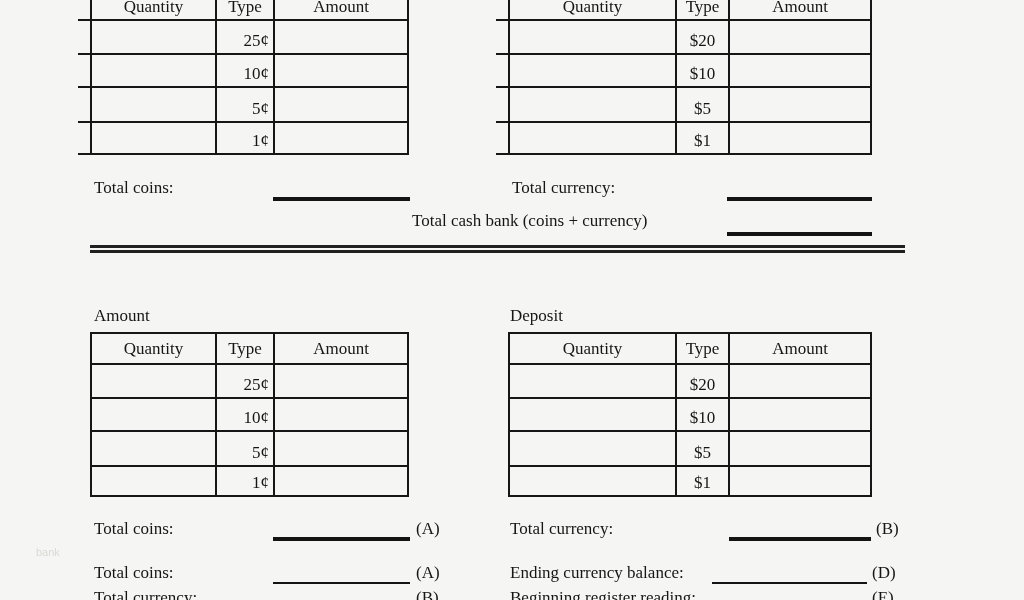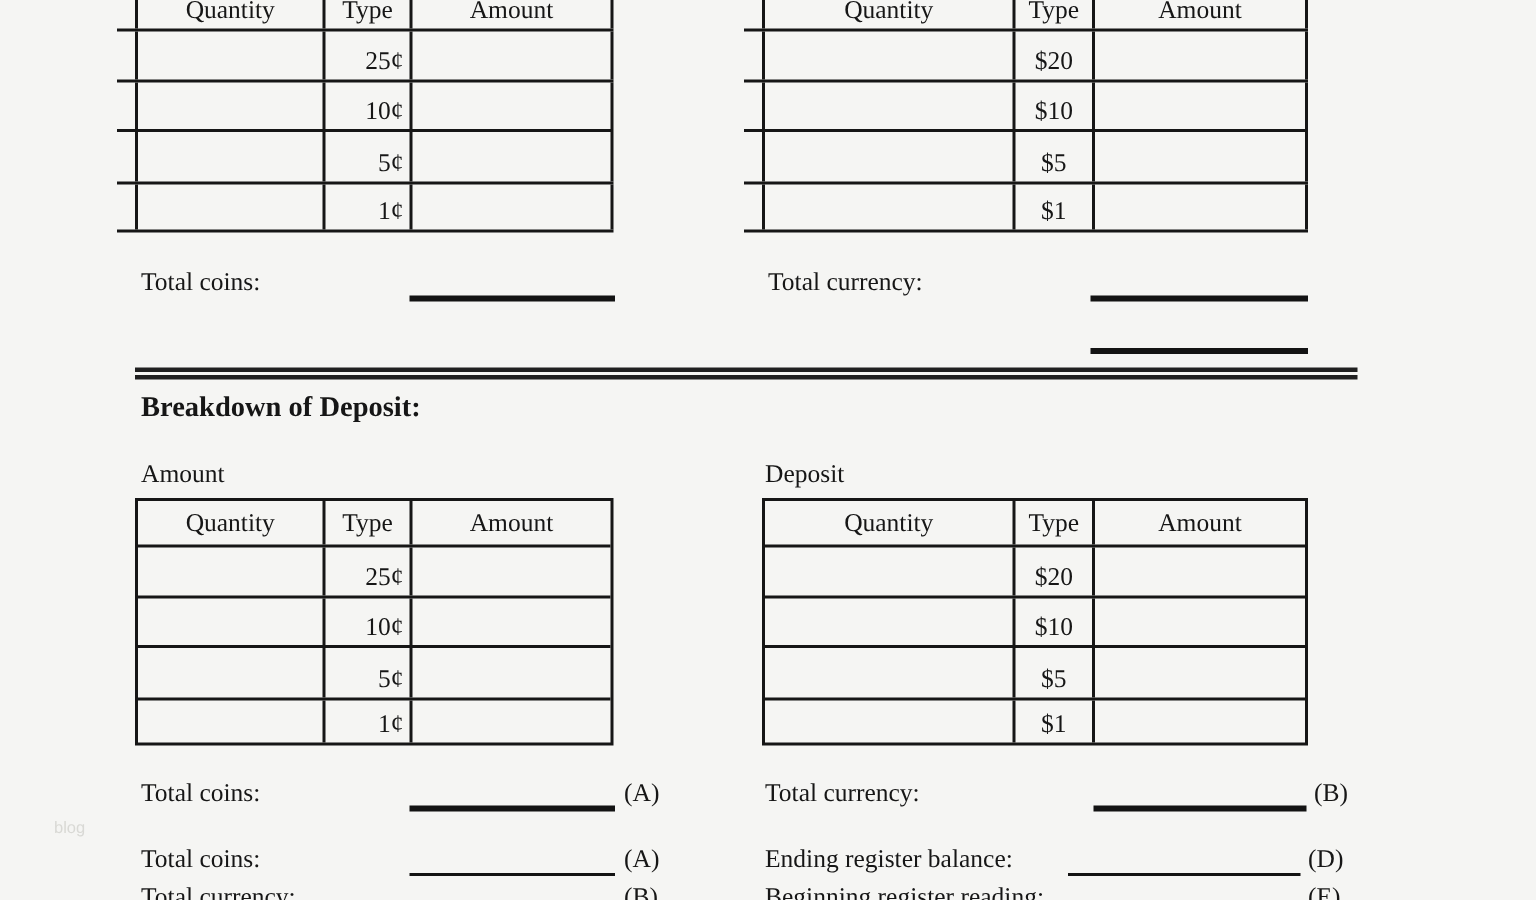--- a/index.html
+++ b/index.html
@@ -93,25 +93,25 @@
       <div class="cell bl" style="width:167px;"></div>
       <div class="cell bl ctr" style="width:53px;">$1</div>
       <div class="cell bl br" style="width:144px;"></div>
     </div>
   </div>
 
   <div class="lbl" style="left:94px; top:178px;">Total coins:</div>
   <div class="blank" style="left:273px; top:197px; width:137px; height:4px;"></div>
   <div class="lbl" style="left:512px; top:178px;">Total currency:</div>
   <div class="blank" style="left:727px; top:197px; width:145px; height:4px;"></div>
+  <div class="lbl" style="left:412px; top:211px;">Total cash bank (coins + currency)</div>
   <div class="blank" style="left:727px; top:232px; width:145px; height:4px;"></div>
 
   <div class="dblrule" style="left:90px; top:245px; width:815px;"></div>
 
-  <div class="lbl bold" style="left:94px; top:262px;">Breakdown of Deposit:</div>
   <div class="lbl" style="left:94px; top:306px;">Amount</div>
   <div class="lbl" style="left:510px; top:306px;">Deposit</div>
 
   <div class="btable" style="left:90px; top:332px; width:315px;">
     <div class="trow" style="height:31px;">
       <div class="cell hcell ctr" style="width:123px;">Quantity</div>
       <div class="cell hcell bl ctr" style="width:58px;">Type</div>
       <div class="cell hcell bl ctr" style="width:134px;">Amount</div>
     </div>
     <div class="trow" style="height:34px;">
@@ -167,24 +167,24 @@
   <div class="lbl" style="left:94px; top:519px;">Total coins:</div>
   <div class="blank" style="left:273px; top:537px; width:137px; height:4px;"></div>
   <div class="lbl" style="left:416px; top:519px;">(A)</div>
   <div class="lbl" style="left:510px; top:519px;">Total currency:</div>
   <div class="blank" style="left:729px; top:537px; width:142px; height:4px;"></div>
   <div class="lbl" style="left:876px; top:519px;">(B)</div>
 
   <div class="lbl" style="left:94px; top:563px;">Total coins:</div>
   <div class="blank" style="left:273px; top:582px; width:137px; height:2px;"></div>
   <div class="lbl" style="left:416px; top:563px;">(A)</div>
-  <div class="lbl" style="left:510px; top:563px;">Ending register balance:</div>
+  <div class="lbl" style="left:510px; top:563px;">Ending currency balance:</div>
   <div class="blank" style="left:712px; top:582px; width:155px; height:2px;"></div>
   <div class="lbl" style="left:872px; top:563px;">(D)</div>
 
   <div class="lbl" style="left:94px; top:588px;">Total currency:</div>
   <div class="lbl" style="left:416px; top:588px;">(B)</div>
   <div class="lbl" style="left:510px; top:588px;">Beginning register reading:</div>
   <div class="lbl" style="left:872px; top:588px;">(E)</div>
 
-  <div class="wm" style="left:36px; top:546px;">blog</div>
+  <div class="wm" style="left:36px; top:546px;">bank</div>
 
 </div>
 
 </body></html>

